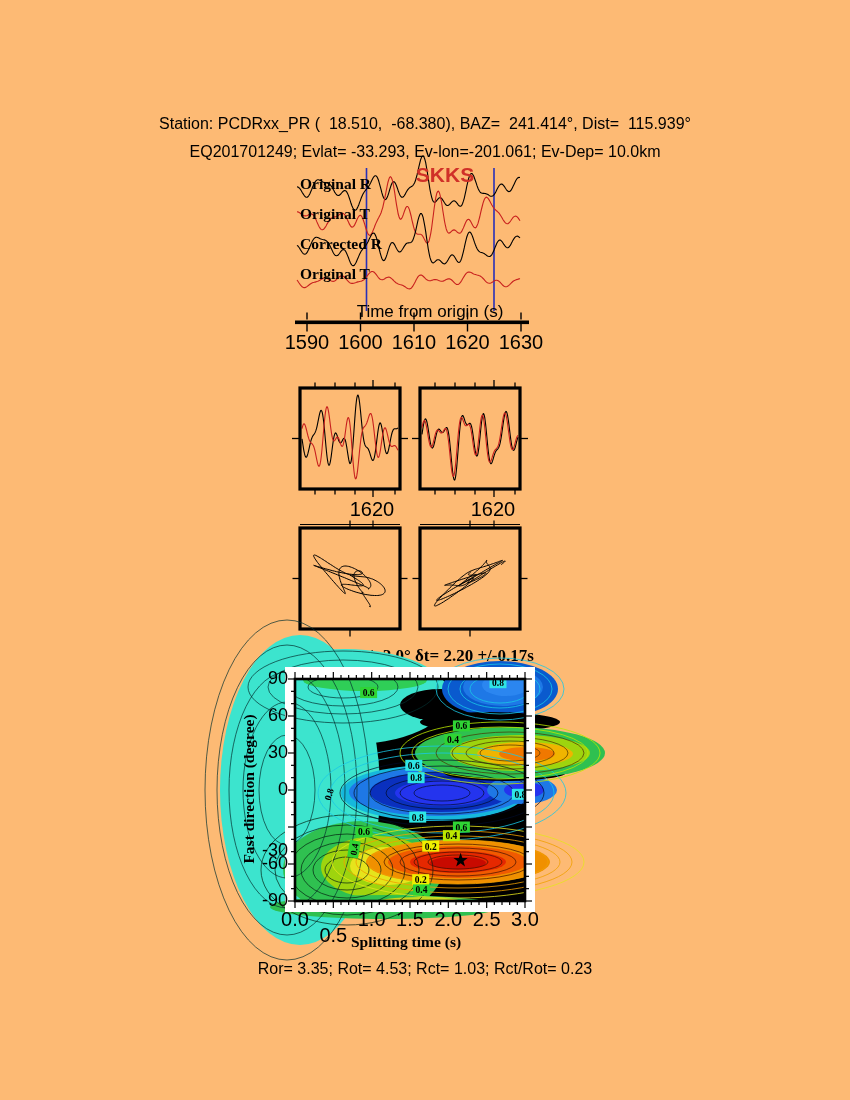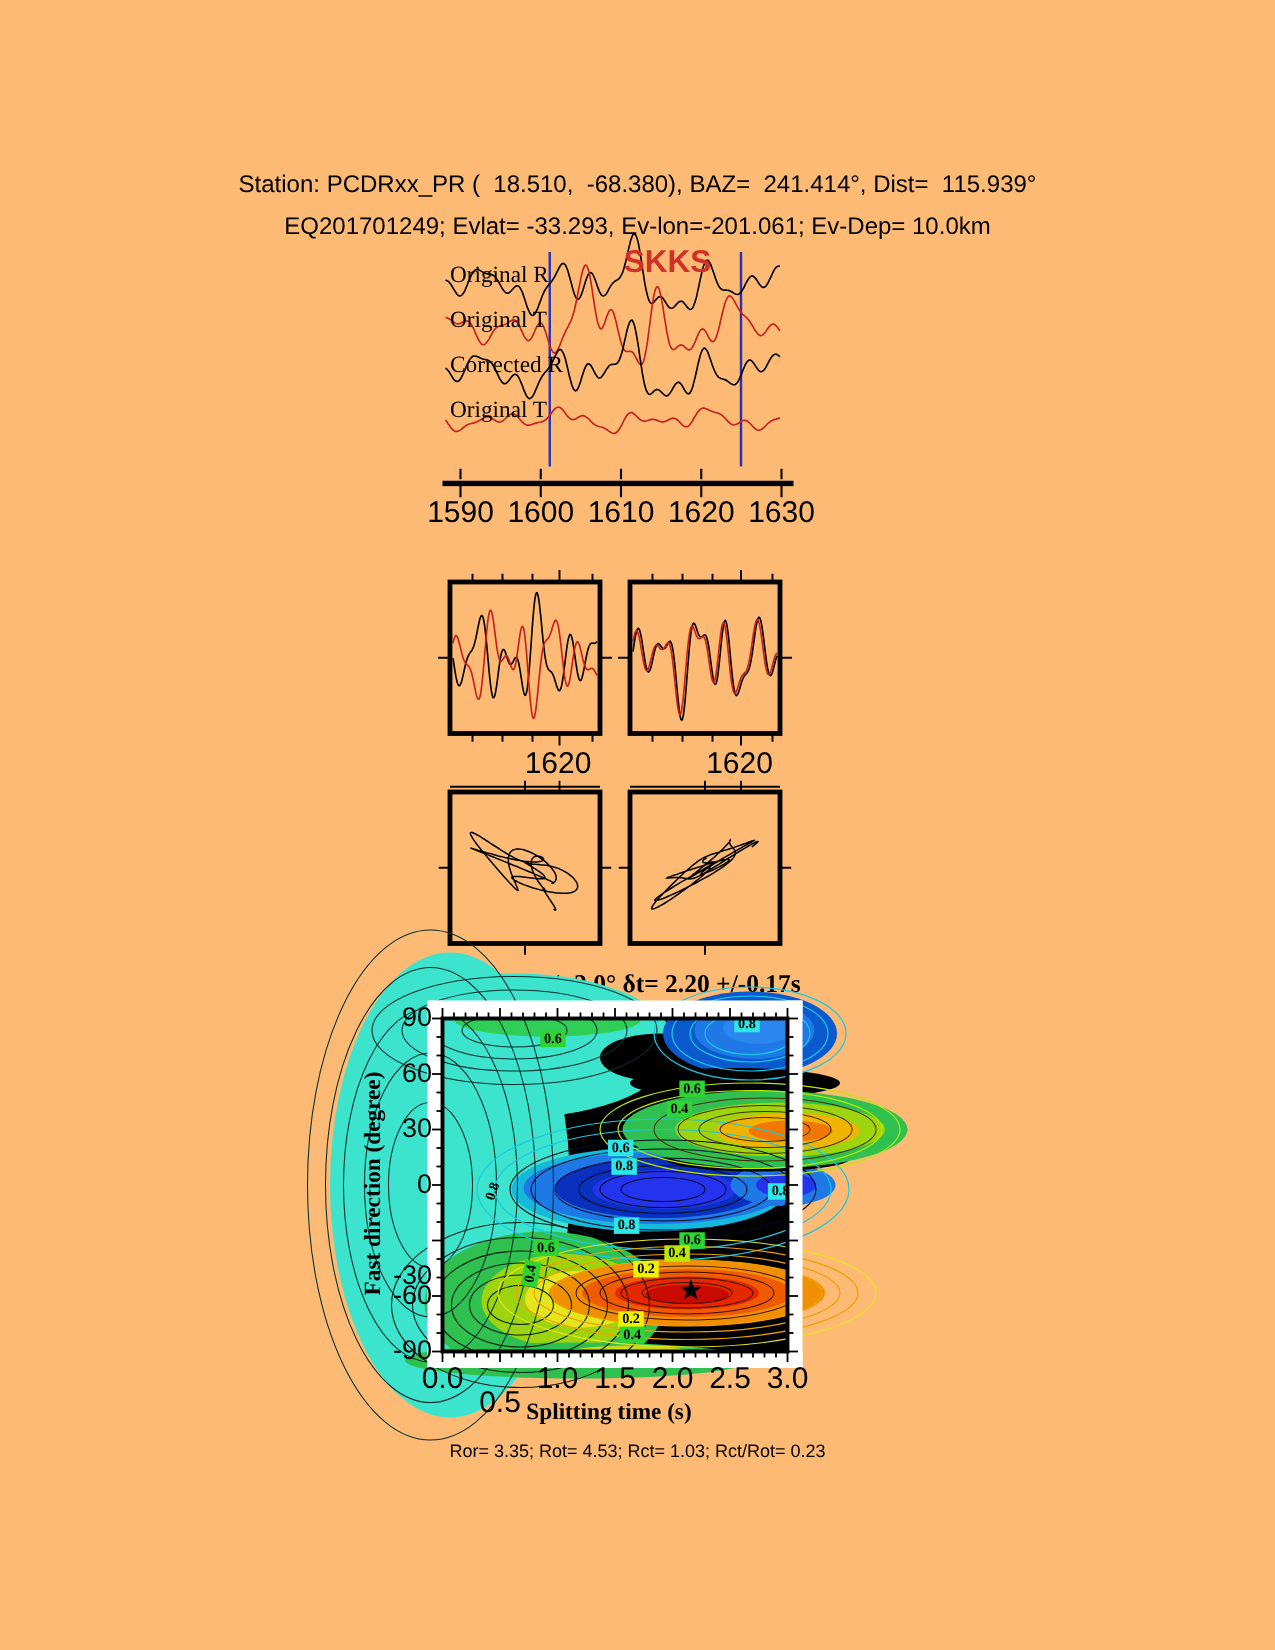--- a/index.html
+++ b/index.html
@@ -1,28 +1,28 @@
 <!DOCTYPE html>
 <html><head>
 <meta charset="utf-8">
 <style>
   html,body{margin:0;padding:0;background:#fff;}
   .page{position:relative;width:850px;height:1100px;background:#fdba74;overflow:hidden;
         font-family:"Liberation Sans","DejaVu Sans",sans-serif;color:#000;}
   .abs{position:absolute;}
   .hdr{left:5px;width:840px;text-align:center;font-size:16px;white-space:pre;}
-  .tracelab{font-family:"Liberation Serif","DejaVu Serif",serif;font-weight:normal;font-size:15.5px;}
+  .tracelab{font-family:"Liberation Serif","DejaVu Serif",serif;font-weight:bold;font-size:15.5px;}
   .phaselab{font-weight:bold;font-size:21px;text-align:center;width:90px;}
   .axislab{font-size:17px;text-align:center;}
   .ticklab{font-size:20px;text-align:center;}
   .yticklab{font-size:18px;text-align:right;}
   .serifb{font-family:"Liberation Serif","DejaVu Serif",serif;font-weight:bold;}
   .ctitle{font-size:17px;text-align:center;width:320px;}
   .clab{font-size:15.5px;text-align:center;}
-  .footer{left:0;width:850px;text-align:center;font-size:12px;}
+  .footer{left:0;width:850px;text-align:center;font-size:16px;}
   svg{position:absolute;overflow:visible;}
 </style>
 </head>
 <body>
 
 <div class="page">
 
   <div class="abs hdr" style="top:115px">Station: PCDRxx_PR (  18.510,  -68.380), BAZ=  241.414°, Dist=  115.939°</div>
   <div class="abs hdr" style="top:143px">EQ201701249; Evlat= -33.293, Ev-lon=-201.061; Ev-Dep= 10.0km</div>
 
@@ -43,20 +43,21 @@
       <line x1="187.5" y1="164" x2="187.5" y2="171.5" stroke="#000" stroke-width="1.4"></line>
       <line x1="187.5" y1="152.5" x2="187.5" y2="159.5" stroke="#000" stroke-width="1.4"></line>
       <line x1="241" y1="164" x2="241" y2="171.5" stroke="#000" stroke-width="1.4"></line>
       <line x1="241" y1="152.5" x2="241" y2="159.5" stroke="#000" stroke-width="1.4"></line>
     </svg>
   <span class="abs phaselab" style="left:400px;top:163px;color:#D03028">SKKS</span>
   <span class="abs tracelab" style="left:300px;top:175px">Original R</span>
   <span class="abs tracelab" style="left:300px;top:205px">Original T</span>
   <span class="abs tracelab" style="left:300px;top:235px">Corrected R</span>
   <span class="abs tracelab" style="left:300px;top:265px">Original T</span>
+  <span class="abs axislab" style="left:330px;top:302px;width:200px">Time from origin (s)</span>
   <div id="seis-ticks">
       <span class="abs ticklab" style="left: 277px; top: 331px; width: 60px;">1590</span>
       <span class="abs ticklab" style="left: 330.5px; top: 331px; width: 60px;">1600</span>
       <span class="abs ticklab" style="left: 384px; top: 331px; width: 60px;">1610</span>
       <span class="abs ticklab" style="left: 437.5px; top: 331px; width: 60px;">1620</span>
       <span class="abs ticklab" style="left: 491px; top: 331px; width: 60px;">1630</span>
     </div>
 
   <svg id="ovl-left" style="left:288px;top:376px" width="124" height="160" viewBox="0 0 124 160">
       <path d="M14.0,62.8L14.4,65.4L14.8,68.0L15.2,70.6L15.6,73.1L16.0,75.3L16.4,77.2L16.8,78.8L17.2,80.0L17.6,80.8L18.0,81.1L18.4,81.1L18.8,80.6L19.2,79.8L19.6,78.6L20.0,77.2L20.4,75.6L20.8,73.9L21.2,72.1L21.6,70.2L22.0,68.5L22.4,66.8L22.8,65.2L23.2,63.9L23.6,62.7L24.0,61.6L24.4,60.8L24.8,60.1L25.2,59.4L25.6,58.9L26.0,58.3L26.4,57.8L26.8,57.1L27.2,56.3L27.6,55.4L28.0,54.2L28.4,52.9L28.8,51.3L29.2,49.6L29.6,47.7L30.0,45.7L30.4,43.6L30.8,41.6L31.2,39.7L31.6,37.9L32.0,36.4L32.4,35.3L32.8,34.5L33.2,34.3L33.6,34.7L34.0,35.6L34.4,37.1L34.8,39.3L35.2,42.0L35.6,45.2L36.0,48.9L36.4,53.0L36.8,57.3L37.2,61.8L37.6,66.3L38.0,70.7L38.4,74.8L38.8,78.6L39.2,82.0L39.6,84.7L40.0,86.9L40.4,88.4L40.8,89.1L41.2,89.1L41.6,88.5L42.0,87.2L42.4,85.3L42.8,83.0L43.2,80.3L43.6,77.3L44.0,74.2L44.4,71.1L44.8,68.1L45.2,65.3L45.6,62.8L46.0,60.7L46.4,59.1L46.8,57.9L47.2,57.2L47.6,56.9L48.0,57.1L48.4,57.7L48.8,58.6L49.2,59.7L49.6,61.0L50.0,62.3L50.4,63.5L50.8,64.7L51.2,65.6L51.6,66.3L52.0,66.8L52.4,66.9L52.8,66.8L53.2,66.4L53.6,65.9L54.0,65.2L54.4,64.4L54.8,63.6L55.2,63.0L55.6,62.5L56.0,62.3L56.4,62.5L56.8,63.0L57.2,63.9L57.6,65.2L58.0,67.0L58.4,69.1L58.8,71.4L59.2,74.0L59.6,76.6L60.0,79.2L60.4,81.7L60.8,83.9L61.2,85.6L61.6,86.9L62.0,87.5L62.4,87.4L62.8,86.5L63.2,84.8L63.6,82.3L64.0,79.0L64.4,75.0L64.8,70.4L65.2,65.3L65.6,59.9L66.0,54.2L66.4,48.5L66.8,42.9L67.2,37.6L67.6,32.8L68.0,28.5L68.4,25.0L68.8,22.2L69.2,20.3L69.6,19.3L70.0,19.2L70.4,20.0L70.8,21.6L71.2,23.9L71.6,26.8L72.0,30.2L72.4,34.0L72.8,38.1L73.2,42.2L73.6,46.4L74.0,50.4L74.4,54.1L74.8,57.5L75.2,60.5L75.6,63.1L76.0,65.3L76.4,67.1L76.8,68.4L77.2,69.4L77.6,70.2L78.0,70.7L78.4,71.1L78.8,71.4L79.2,71.7L79.6,72.1L80.0,72.6L80.4,73.3L80.8,74.2L81.2,75.2L81.6,76.4L82.0,77.6L82.4,79.0L82.8,80.3L83.2,81.6L83.6,82.7L84.0,83.6L84.4,84.3L84.8,84.5L85.2,84.3L85.6,83.7L86.0,82.6L86.4,81.1L86.8,79.1L87.2,76.7L87.6,74.0L88.0,70.9L88.4,67.7L88.8,64.4L89.2,61.2L89.6,58.0L90.0,55.1L90.4,52.5L90.8,50.4L91.2,48.7L91.6,47.6L92.0,47.0L92.4,47.1L92.8,47.7L93.2,48.8L93.6,50.5L94.0,52.6L94.4,55.1L94.8,57.8L95.2,60.7L95.6,63.6L96.0,66.4L96.4,69.1L96.8,71.6L97.2,73.7L97.6,75.4L98.0,76.6L98.4,77.4L98.8,77.7L99.2,77.5L99.6,76.9L100.0,75.8L100.4,74.4L100.8,72.6L101.2,70.7L101.6,68.6L102.0,66.4L102.4,64.3L102.8,62.2L103.2,60.3L103.6,58.5L104.0,57.0L104.4,55.7L104.8,54.7L105.2,53.9L105.6,53.3L106.0,53.0L106.4,52.8L106.8,52.7L107.2,52.7L107.6,52.8L108.0,52.9L108.4,52.8L108.8,52.8L109.2,52.6L109.6,52.2L110.0,51.8" fill="none" stroke="#000" stroke-width="1.1"></path>

